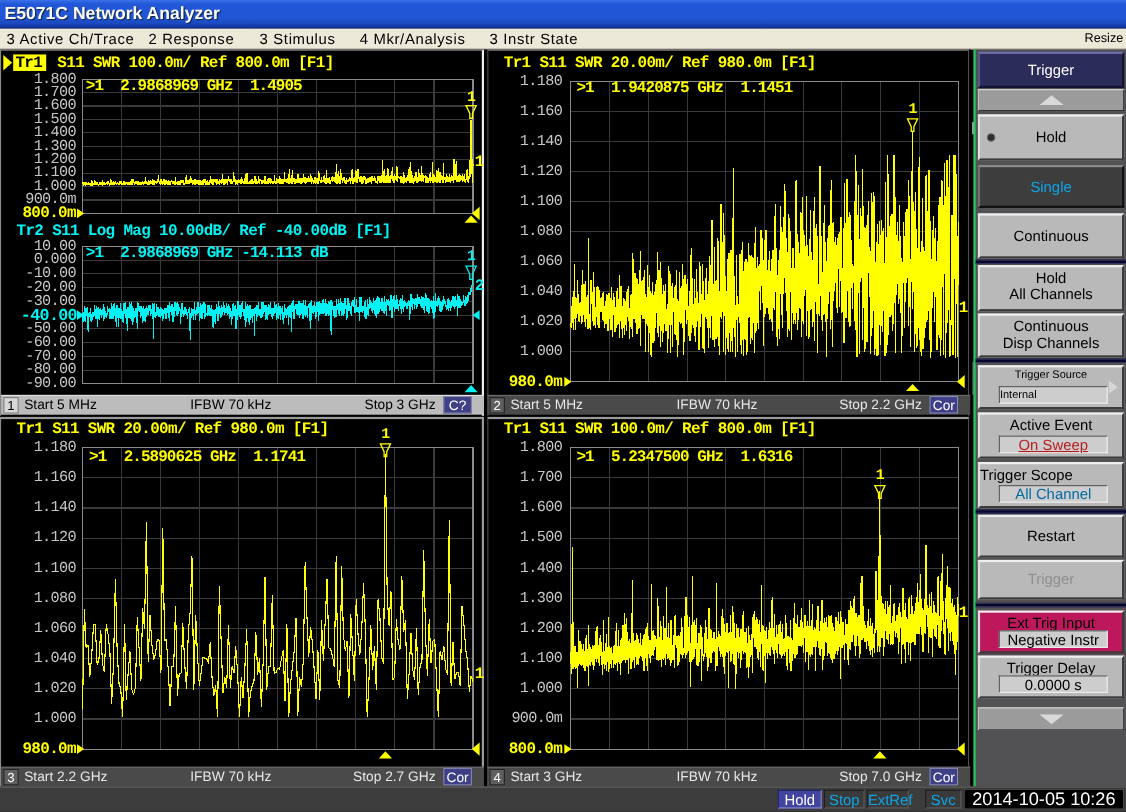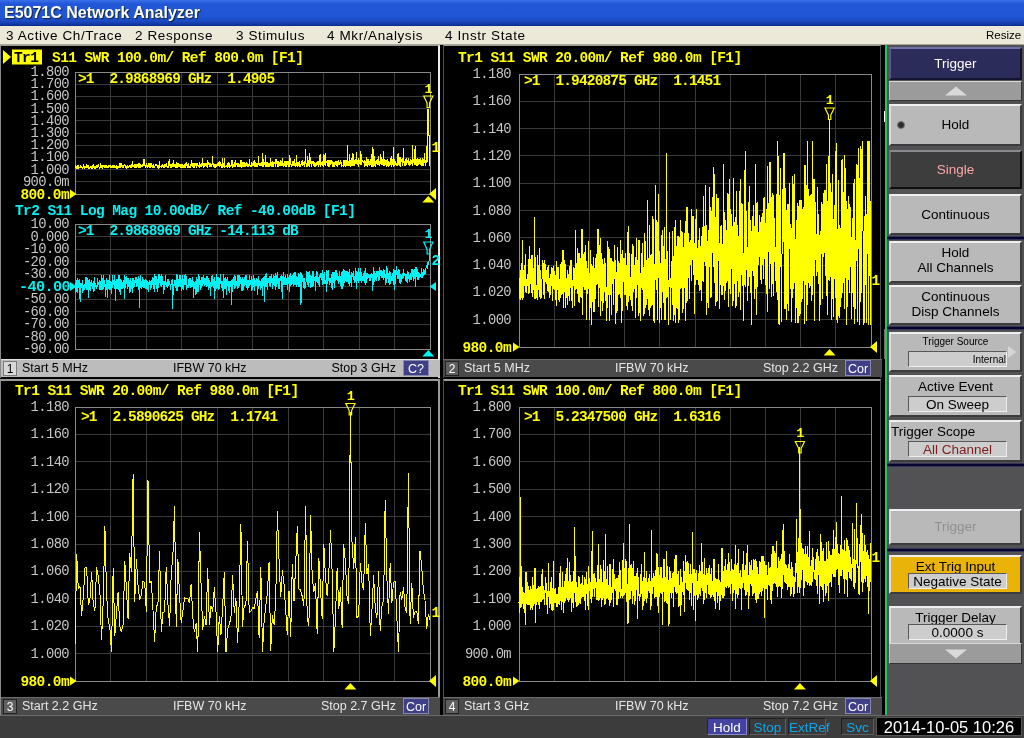--- a/index.html
+++ b/index.html
@@ -18,21 +18,21 @@
 .statbox { position:absolute; top:2px; height:17px; line-height:17px; text-align:center;
   color:#0ea5e9; background:#3a3a3a; border:1px solid;
   border-color:#1f1f1f #5d5d5d #5d5d5d #1f1f1f; }
 </style></head><body>
 <div id="titlebar">E5071C Network Analyzer</div>
 <div id="menubar">
   <span style="left:6px;">3 Active Ch/Trace</span>
   <span style="left:135px;">2 Response</span>
   <span style="left:236px;">3 Stimulus</span>
   <span style="left:327px;">4 Mkr/Analysis</span>
-  <span style="left:445px;">4 Instr State</span>
+  <span style="left:445px;">3 Instr State</span>
   <span style="left:986px;font-size:11.5px;letter-spacing:0;">Resize</span>
 </div>
 <div id="screen">
   <div style="position:absolute;left:0;top:0;width:440px;height:333px;border-left:1px solid #8a8a8a;border-top:1px solid #9a9a9a;border-right:2px solid #ededed;"></div>
   <div style="position:absolute;left:443px;top:0;width:438px;height:333px;border-left:1px solid #4d4d4d;border-top:1px solid #9a9a9a;border-right:1px solid #4d4d4d;"></div>
   <div style="position:absolute;left:0;top:334px;width:440px;height:336px;border-left:1px solid #8a8a8a;border-top:2px solid #9a9a9a;border-right:2px solid #9a9a9a;"></div>
   <div style="position:absolute;left:443px;top:334px;width:438px;height:336px;border-left:1px solid #4d4d4d;border-top:2px solid #9a9a9a;border-right:1px solid #4d4d4d;"></div>
 </div>
 <svg width="883" height="670" viewBox="0 45 883 670" style="position:absolute;left:0;top:45px">
     <path d="M110.5 72V194 M75 84.2H430 M146.0 72V194 M75 96.4H430 M181.5 72V194 M75 108.6H430 M217.0 72V194 M75 120.8H430 M252.5 72V194 M75 133.0H430 M288.0 72V194 M75 145.2H430 M323.5 72V194 M75 157.4H430 M359.0 72V194 M75 169.6H430 M394.5 72V194 M75 181.8H430" stroke="#3a3a3a" fill="none" shape-rendering="crispEdges"></path>
@@ -171,75 +171,78 @@
 <div style="position:absolute;left:172px;top:1px;">IFBW 70 kHz</div>
 <div style="position:absolute;right:44px;top:1px;"></div>
 <div style="position:absolute;right:44px;top:1px;">Stop 2.7 GHz</div>
 <div style="position:absolute;right:11px;top:0px;width:26px;height:16px;background:#3f3f87;color:#fff;border:1px solid #8888aa;text-align:center;line-height:16px;font-size:12.5px;">Cor</div>
 </div>
 <div style="position:absolute;left:443px;top:697px;width:439px;height:18px;background:#4a4a4a;color:#e6e6e6;font-size:12.5px;border-top:1px solid #6a6a6a;">
 <div style="position:absolute;left:2px;top:1px;width:14px;height:15px;background:#5f5f5f;color:#fff;border:1px solid #222;text-align:center;line-height:15px;font-size:12px;">4</div>
 <div style="position:absolute;left:21px;top:1px;">Start 3 GHz</div>
 <div style="position:absolute;left:172px;top:1px;">IFBW 70 kHz</div>
 <div style="position:absolute;right:44px;top:1px;"></div>
-<div style="position:absolute;right:44px;top:1px;">Stop 7.2 GHz</div>
+<div style="position:absolute;right:44px;top:1px;">Stop 7.0 GHz</div>
 <div style="position:absolute;right:11px;top:0px;width:26px;height:16px;background:#3f3f87;color:#fff;border:1px solid #8888aa;text-align:center;line-height:16px;font-size:12.5px;">Cor</div>
 </div>
 <div style="position:absolute;left:884px;top:111px;width:5px;height:11px;background:#fdfdfd;border:0;"></div>
 <div style="position:absolute;left:884px;top:329px;width:5px;height:30px;background:#6e6e6e;"></div>
 <div id="sidebar">
     <div style="position:absolute;left:2px;right:2px;top:2px;height:33px;background:#2c2c5a;color:#fff;border-top:2px solid #7070a8;border-left:2px solid #58588e;border-right:2px solid #141430;border-bottom:2px solid #141430;font-size:13.5px;">
       <div style="position:absolute;left:0;right:0;top:50%;transform:translateY(-52%);text-align:center;">Trigger</div>
     </div>
     <div style="position:absolute;left:2px;right:2px;top:36px;height:20px;background:#9b9b9b;border-top:1px solid #d8d8d8;border-left:1px solid #c0c0c0;border-right:1px solid #333;border-bottom:1px solid #333;">
       <div style="position:absolute;left:50%;top:50%;transform:translate(-50%,-50%);width:0;height:0;border-left:11px solid transparent;border-right:11px solid transparent;border-bottom:9px solid #d9d9d9;border-top:0;"></div>
     </div>
     <div style="position:absolute;left:2px;right:2px;top:59px;height:42px;background:#b9b9b9;color:#000;border-top:2px solid #efefef;border-left:2px solid #dedede;border-right:2px solid #3c3c3c;border-bottom:2px solid #3c3c3c;font-size:13.5px;">
       <div style="position:absolute;left:0;right:0;top:50%;transform:translateY(-52%);text-align:center;">Hold</div>
       <div style="position:absolute;left:6px;top:50%;margin-top:-4px;width:8px;height:8px;border-radius:50%;background:#2e2e2e;border:1px solid #777;"></div>
     </div>
-    <div style="position:absolute;left:2px;right:2px;top:105px;height:39px;background:#3d3d3d;color:#fca5a5;border-top:2px solid #8a8a8a;border-left:2px solid #6f6f6f;border-right:2px solid #101010;border-bottom:2px solid #101010;font-size:13.5px;">
+    <div style="position:absolute;left:2px;right:2px;top:105px;height:39px;background:#3d3d3d;color:#0ea5e9;border-top:2px solid #8a8a8a;border-left:2px solid #6f6f6f;border-right:2px solid #101010;border-bottom:2px solid #101010;font-size:13.5px;">
       <div style="position:absolute;left:0;right:0;top:50%;transform:translateY(-52%);text-align:center;">Single</div>
     </div>
     <div style="position:absolute;left:2px;right:2px;top:149px;height:41px;background:#b9b9b9;color:#000;border-top:2px solid #efefef;border-left:2px solid #dedede;border-right:2px solid #3c3c3c;border-bottom:2px solid #3c3c3c;font-size:13.5px;">
       <div style="position:absolute;left:0;right:0;top:50%;transform:translateY(-52%);text-align:center;">Continuous</div>
     </div>
     <div style="position:absolute;left:0;right:0;top:191px;height:4px;background:#06062a;border-top:1px solid #33335c;border-bottom:1px solid #33335c;"></div>
     <div style="position:absolute;left:2px;right:2px;top:196px;height:42px;background:#b9b9b9;color:#000;border-top:2px solid #efefef;border-left:2px solid #dedede;border-right:2px solid #3c3c3c;border-bottom:2px solid #3c3c3c;font-size:13.5px;text-align:center;">
       <div style="margin-top:2px;">Hold</div>
       <div>All Channels</div>
     </div>
     <div style="position:absolute;left:2px;right:2px;top:240px;height:40px;background:#b9b9b9;color:#000;border-top:2px solid #efefef;border-left:2px solid #dedede;border-right:2px solid #3c3c3c;border-bottom:2px solid #3c3c3c;font-size:13.5px;text-align:center;">
       <div style="margin-top:2px;">Continuous</div>
       <div>Disp Channels</div>
     </div>
     <div style="position:absolute;left:0;right:0;top:281px;height:4px;background:#06062a;border-top:1px solid #33335c;border-bottom:1px solid #33335c;"></div>
     <div style="position:absolute;left:2px;right:2px;top:287px;height:40px;background:#b9b9b9;color:#000;border-top:2px solid #efefef;border-left:2px solid #dedede;border-right:2px solid #3c3c3c;border-bottom:2px solid #3c3c3c;font-size:10px;">
       <div style="position:absolute;left:0;right:0;top:2px;text-align:center;">Trigger Source</div>
-      <div style="position:absolute;left:17px;right:13px;bottom:3px;height:16px;background:#cdcdcd;border-top:1px solid #585858;border-left:1px solid #585858;border-bottom:1px solid #efefef;border-right:1px solid #efefef;text-align:right;line-height:16px;color:#000;">Internal</div>
+      <div style="position:absolute;left:17px;right:13px;bottom:3px;height:16px;background:#cdcdcd;border-top:1px solid #585858;border-left:1px solid #585858;border-bottom:1px solid #efefef;border-right:1px solid #efefef;text-align:left;line-height:16px;color:#000;">Internal</div>
       <div style="position:absolute;right:4px;top:50%;margin-top:-6px;width:0;height:0;border-left:8px solid #d6d6d6;border-top:6px solid transparent;border-bottom:6px solid transparent;"></div>
     </div>
     <div style="position:absolute;left:2px;right:2px;top:330px;height:42px;background:#b9b9b9;color:#000;border-top:2px solid #efefef;border-left:2px solid #dedede;border-right:2px solid #3c3c3c;border-bottom:2px solid #3c3c3c;font-size:13.5px;">
       <div style="position:absolute;left:0;right:0;top:2px;text-align:center;">Active Event</div>
-      <div style="position:absolute;left:17px;right:13px;bottom:3px;height:16px;background:#cdcdcd;border-top:1px solid #585858;border-left:1px solid #585858;border-bottom:1px solid #efefef;border-right:1px solid #efefef;text-align:center;line-height:16px;color:#000000;">On Sweep</div>
+      <div style="position:absolute;left:17px;right:13px;bottom:3px;height:16px;background:#cdcdcd;border-top:1px solid #585858;border-left:1px solid #585858;border-bottom:1px solid #efefef;border-right:1px solid #efefef;text-align:center;line-height:16px;color:#b91c1c;text-decoration:underline;">On Sweep</div>
     </div>
     <div style="position:absolute;left:2px;right:2px;top:375px;height:42px;background:#b9b9b9;color:#000;border-top:2px solid #efefef;border-left:2px solid #dedede;border-right:2px solid #3c3c3c;border-bottom:2px solid #3c3c3c;font-size:13.5px;">
       <div style="position:absolute;left:0;right:0;top:2px;">Trigger Scope</div>
-      <div style="position:absolute;left:17px;right:13px;bottom:3px;height:16px;background:#cdcdcd;border-top:1px solid #585858;border-left:1px solid #585858;border-bottom:1px solid #efefef;border-right:1px solid #efefef;text-align:center;line-height:16px;color:#7f1d1d;">All Channel</div>
+      <div style="position:absolute;left:17px;right:13px;bottom:3px;height:16px;background:#cdcdcd;border-top:1px solid #585858;border-left:1px solid #585858;border-bottom:1px solid #efefef;border-right:1px solid #efefef;text-align:center;line-height:16px;color:#0369a1;">All Channel</div>
     </div>
     <div style="position:absolute;left:0;right:0;top:418px;height:4px;background:#06062a;border-top:1px solid #33335c;border-bottom:1px solid #33335c;"></div>
+    <div style="position:absolute;left:2px;right:2px;top:423px;height:39px;background:#b9b9b9;color:#000;border-top:2px solid #efefef;border-left:2px solid #dedede;border-right:2px solid #3c3c3c;border-bottom:2px solid #3c3c3c;font-size:13.5px;">
+      <div style="position:absolute;left:0;right:0;top:50%;transform:translateY(-52%);text-align:center;">Restart</div>
+    </div>
     <div style="position:absolute;left:2px;right:2px;top:464px;height:36px;background:#b9b9b9;color:#8f8f8f;border-top:2px solid #efefef;border-left:2px solid #dedede;border-right:2px solid #3c3c3c;border-bottom:2px solid #3c3c3c;font-size:13.5px;">
       <div style="position:absolute;left:0;right:0;top:50%;transform:translateY(-52%);text-align:center;">Trigger</div>
     </div>
     <div style="position:absolute;left:0;right:0;top:503px;height:4px;background:#06062a;border-top:1px solid #33335c;border-bottom:1px solid #33335c;"></div>
-    <div style="position:absolute;left:2px;right:2px;top:510px;height:39px;background:#eab308;color:#000;border-top:2px solid #efefef;border-left:2px solid #dedede;border-right:2px solid #3c3c3c;border-bottom:2px solid #3c3c3c;font-size:13.5px;">
+    <div style="position:absolute;left:2px;right:2px;top:510px;height:39px;background:#be185d;color:#000;border-top:2px solid #efefef;border-left:2px solid #dedede;border-right:2px solid #3c3c3c;border-bottom:2px solid #3c3c3c;font-size:13.5px;">
       <div style="position:absolute;left:0;right:0;top:2px;text-align:center;">Ext Trig Input</div>
-      <div style="position:absolute;left:17px;right:13px;bottom:3px;height:16px;background:#cdcdcd;border-top:1px solid #585858;border-left:1px solid #585858;border-bottom:1px solid #efefef;border-right:1px solid #efefef;text-align:center;line-height:16px;color:#000;">Negative State</div>
-    </div>
-    <div style="position:absolute;left:2px;right:2px;top:551px;height:39px;background:#b9b9b9;color:#000;border-top:2px solid #efefef;border-left:2px solid #dedede;border-right:2px solid #3c3c3c;border-bottom:2px solid #3c3c3c;font-size:13.5px;margin-top:10px;">
+      <div style="position:absolute;left:17px;right:13px;bottom:3px;height:16px;background:#cdcdcd;border-top:1px solid #585858;border-left:1px solid #585858;border-bottom:1px solid #efefef;border-right:1px solid #efefef;text-align:center;line-height:16px;color:#000;">Negative Instr</div>
+    </div>
+    <div style="position:absolute;left:2px;right:2px;top:551px;height:39px;background:#b9b9b9;color:#000;border-top:2px solid #efefef;border-left:2px solid #dedede;border-right:2px solid #3c3c3c;border-bottom:2px solid #3c3c3c;font-size:13.5px;">
       <div style="position:absolute;left:0;right:0;top:2px;text-align:center;">Trigger Delay</div>
       <div style="position:absolute;left:17px;right:13px;bottom:3px;height:16px;background:#cdcdcd;border-top:1px solid #585858;border-left:1px solid #585858;border-bottom:1px solid #efefef;border-right:1px solid #efefef;text-align:center;line-height:16px;color:#000;">0.0000 s</div>
     </div>
     <div style="position:absolute;left:2px;right:2px;top:598px;height:21px;background:#9b9b9b;border-top:1px solid #d8d8d8;border-left:1px solid #c0c0c0;border-right:1px solid #333;border-bottom:1px solid #333;">
       <div style="position:absolute;left:50%;top:50%;transform:translate(-50%,-50%);width:0;height:0;border-left:11px solid transparent;border-right:11px solid transparent;border-top:9px solid #d9d9d9;border-bottom:0;"></div>
     </div>
   </div>
 <div id="botbar">
   <div class="statbox" style="left:707px;width:40px;background:#4343a0;color:#fff;border-color:#202060 #8a8ac8 #8a8ac8 #202060;">Hold</div>
   <div class="statbox" style="left:749px;width:37px;">Stop</div>

